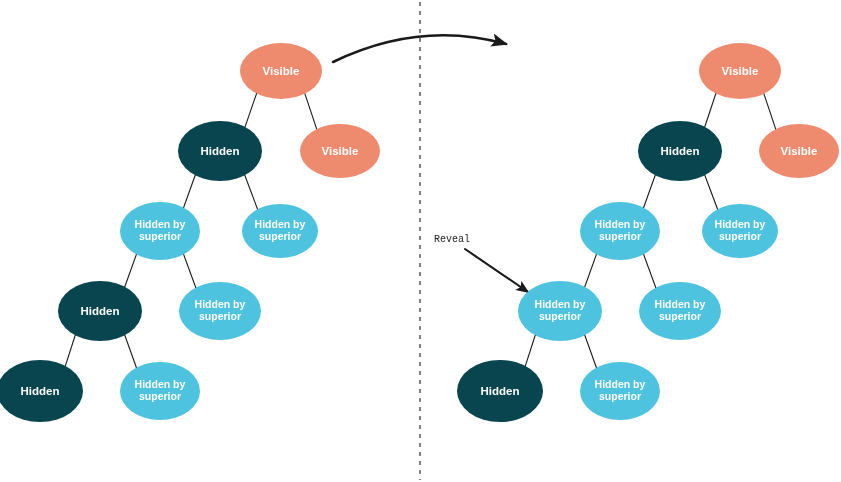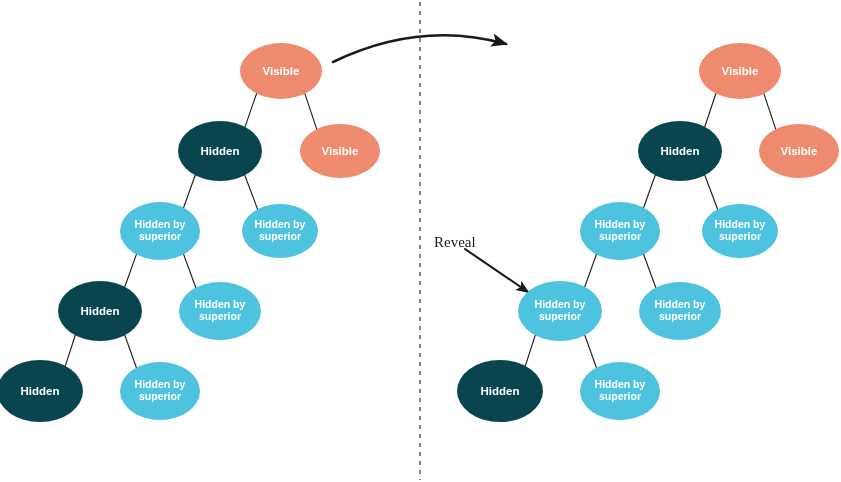--- a/index.html
+++ b/index.html
@@ -49,22 +49,22 @@
     user-select: none;
   }
   .node-label {
     display: block;
     padding: 0 4px;
     white-space: pre-line;
   }
   .ann-text {
     position: absolute;
     color: #1a1a1a;
-    font-size: 15px;
-    font-family: Liberation Serif, serif;
+    font-size: 10px;
+    font-family: Liberation Mono, monospace;
     white-space: nowrap;
   }
 </style>
 </head>
 <body>
 
 <div id="canvas">
 
   <svg class="diagram-svg" id="edge-svg" viewBox="0 0 841 482">
     <defs>

